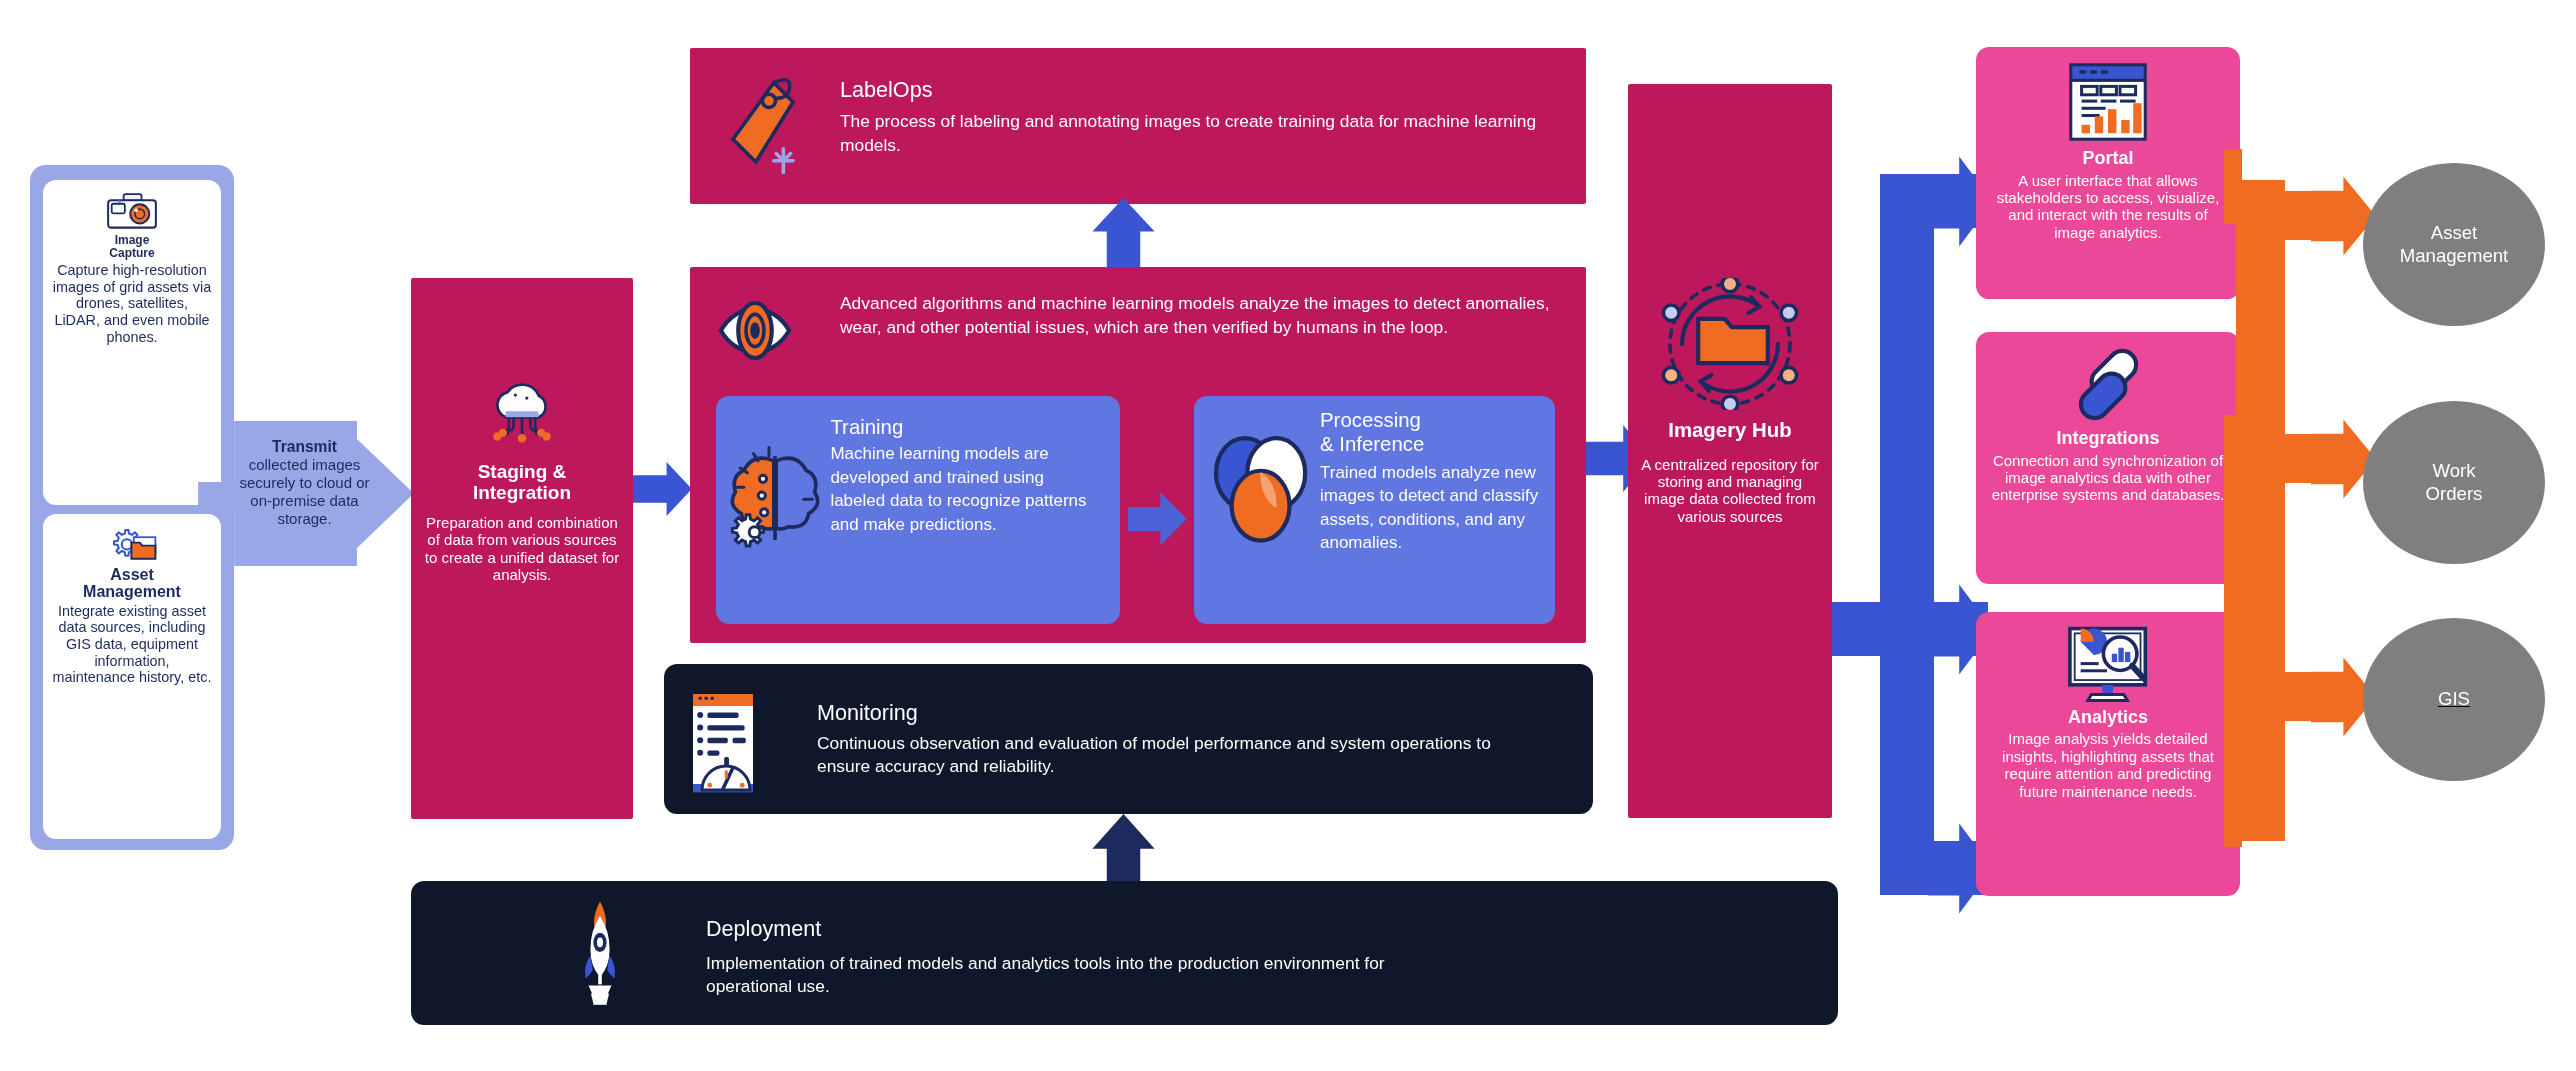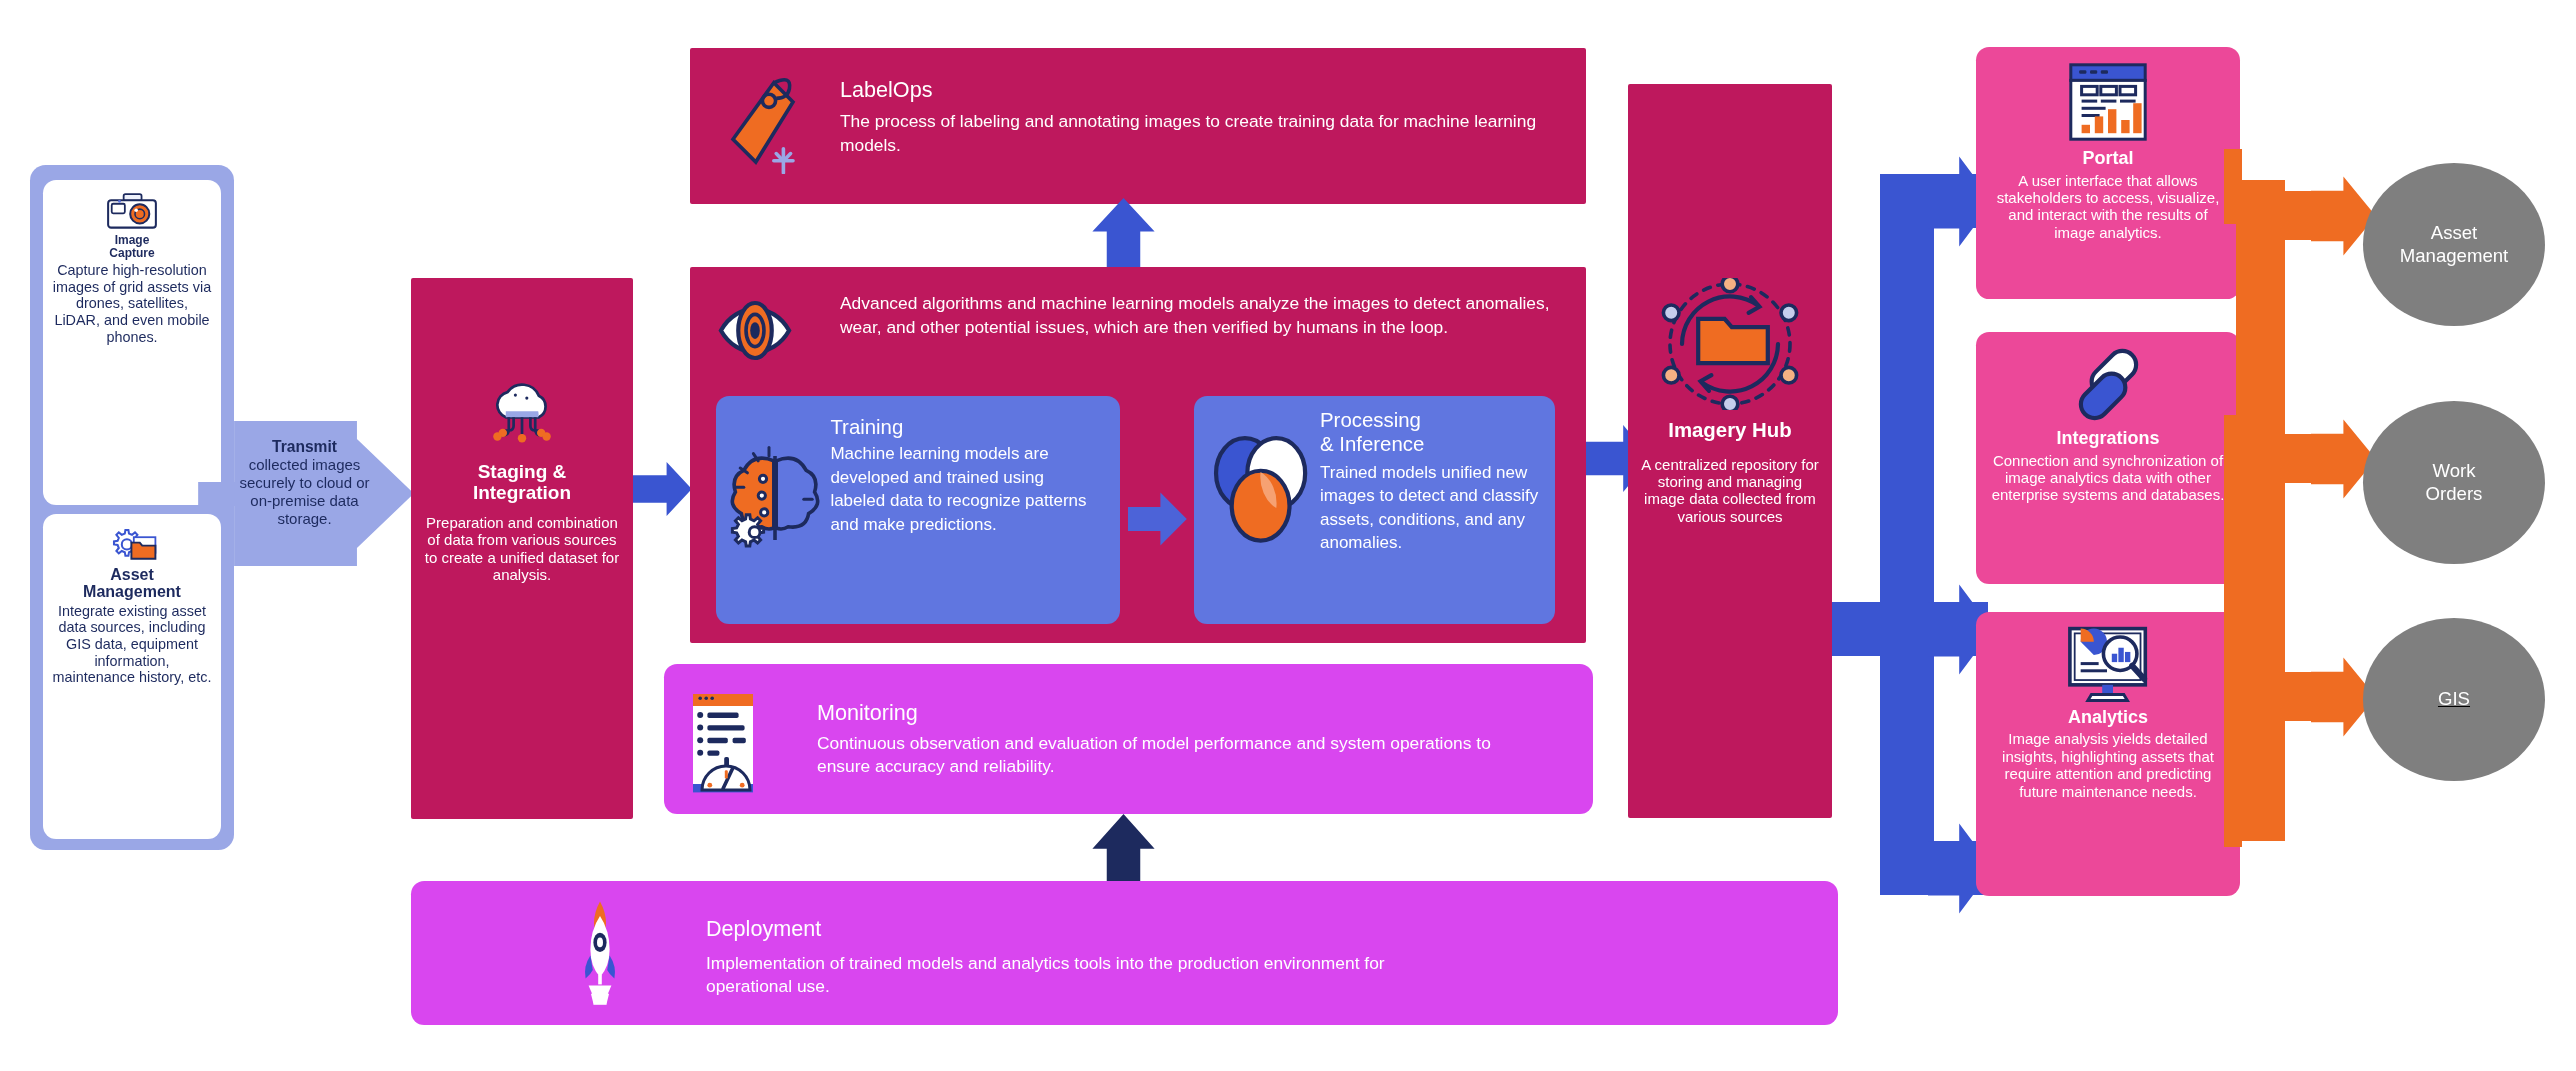--- a/index.html
+++ b/index.html
@@ -7,21 +7,21 @@
   #stage{position:relative;width:2576px;height:1071px;background:#fff;overflow:hidden;}
   .abs{position:absolute;box-sizing:border-box;}
 
   
   
 
   .lav-wrap{background:#9aa7e6;border-radius:15.6px;}
   .white-card{background:#ffffff;border-radius:13.2px;}
   .royal{background:#be185d;border-radius:2px;}
   .midblue{background:#6076e0;border-radius:13.2px;}
-  .navy{background:#d946ef;border-radius:13.2px;padding-left:40px;}
+  .navy{background:#0f172a;border-radius:13.2px;padding-left:40px;}
   .orangebox{background:#ec4899;border-radius:13.2px;}
   .greycircle{background:#7f7f7f;border-radius:50%;display:flex;align-items:center;justify-content:center;text-align:center;}
 
   .t-navy{color:#1d2a5e;}
   .t-white{color:#ffffff;}
 
   .card-title{font-weight:bold;text-align:center;line-height:1.12;}
   .card-body{text-align:center;line-height:1.16;}
 
   .row-title{font-weight:normal;line-height:1.1;}
@@ -182,21 +182,21 @@
         <ellipse cx="68" cy="70" rx="48" ry="58" fill="#3a55d1" stroke="#1d2a5e" stroke-width="7"></ellipse>
         <ellipse cx="120" cy="70" rx="48" ry="58" fill="#ffffff" stroke="#1d2a5e" stroke-width="7"></ellipse>
         <ellipse cx="94" cy="124" rx="48" ry="58" fill="#ef6c22" stroke="#1d2a5e" stroke-width="7"></ellipse>
         <path d="M94 68 a48 58 0 0 1 26 60 a48 58 0 0 1 -26 -60z" fill="#f5a477" opacity="0.95"></path>
       </svg>
       <div class="abs" style="left:126px;top:12px;width:222px;">
         <div class="row-title t-white" style="font-size:20.4px;line-height:1.18;">
           <div>Processing</div>
           <div>&amp; Inference</div>
         </div>
-        <div class="row-body t-white" style="font-size:17px;line-height:1.38;margin-top:4.8px;">Trained models unified new images to detect and classify assets, conditions, and any anomalies.</div>
+        <div class="row-body t-white" style="font-size:17px;line-height:1.38;margin-top:4.8px;">Trained models analyze new images to detect and classify assets, conditions, and any anomalies.</div>
       </div>
     </div>
   </div>
 
   <svg class="abs" style="left:1586px;top:421px;width:66px;height:75px;" viewBox="0 0 110 124">
     <path d="M0 34 L62 34 L62 6 L108 62 L62 118 L62 90 L0 90 Z" fill="#3a55d1"></path>
   </svg>
 
   <div class="abs navy" style="left:664px;top:664px;width:929px;height:150px;">
     <svg class="ic abs" width="78" height="108" viewBox="0 0 130 180" style="left:23px;top:24px;">

